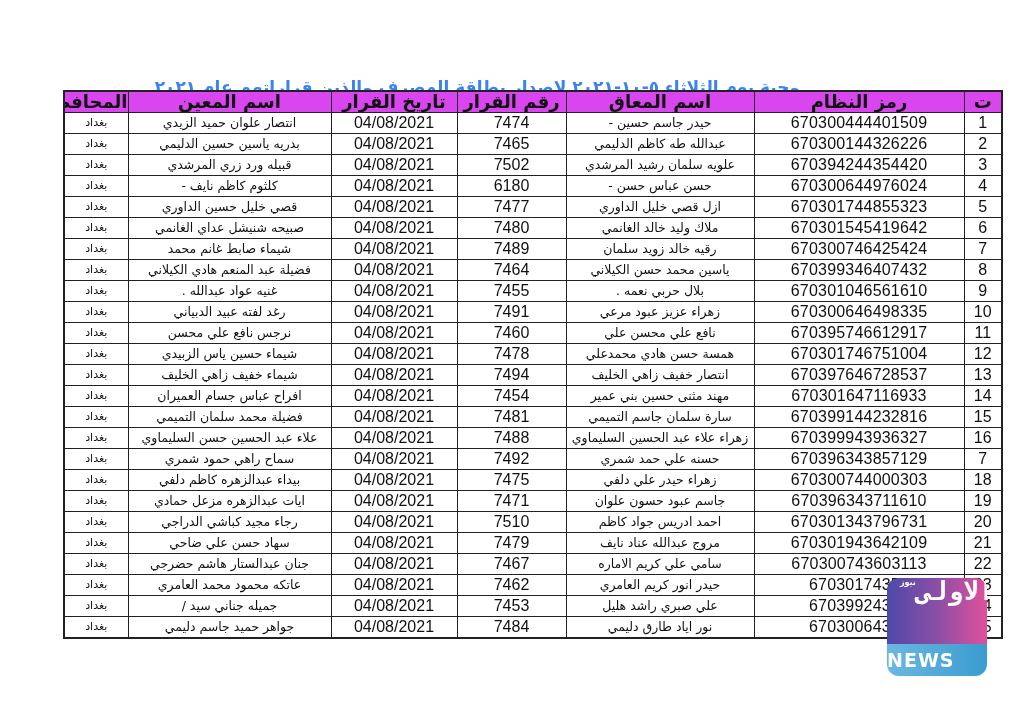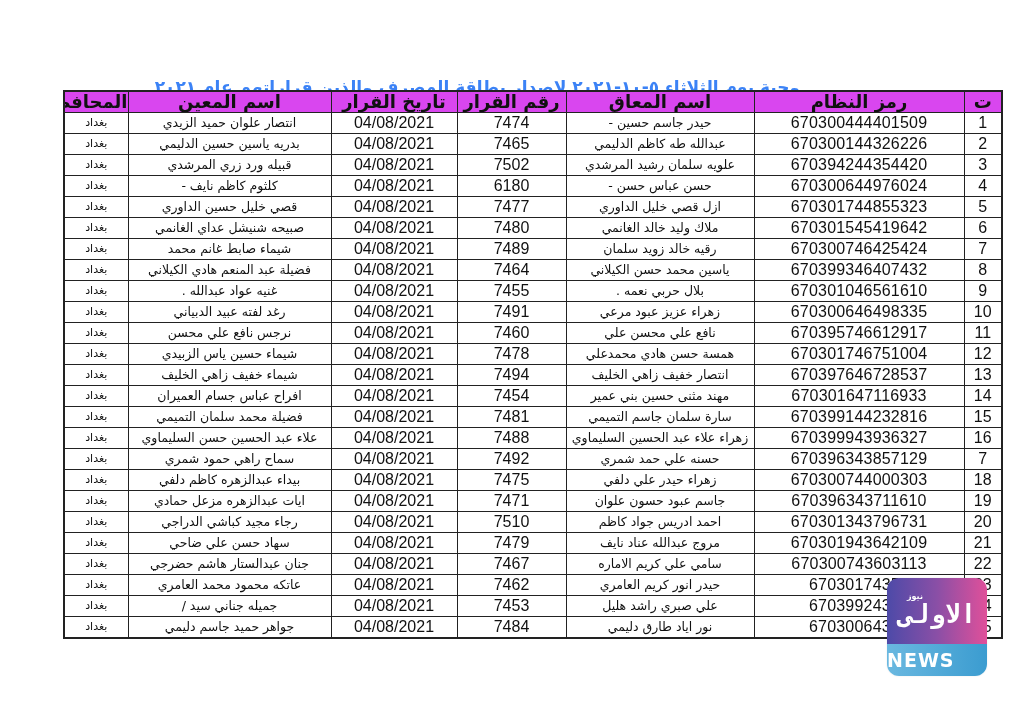--- a/index.html
+++ b/index.html
@@ -31,21 +31,21 @@
     td.gov { font-family: "DejaVu Sans", sans-serif; font-size: 11px; margin-left: 32px; }
     col.c-idx { width: 38px; } col.c-code { width: 210px; } col.c-name { width: 188px; }
     col.c-dec { width: 109px; } col.c-date { width: 126px; } col.c-aide { width: 203px; } col.c-gov { width: 64px; }
 
     .logo {
       position: absolute; left: 887px; top: 578px; width: 100px; height: 98px;
       border-radius: 12px; overflow: hidden; box-shadow: 0 0 2px rgba(0,0,0,0.1);
     }
     .logo .top {
       height: 66px; background: linear-gradient(90deg, #4d4aa8 0%, #8a4fa6 50%, #e0509a 100%);
-      display: flex; align-items: center; justify-content: center; flex-direction: column;
+      display: flex; justify-content: center; flex-direction: row;
     }
     .logo .brand-small {
       color: #fff; font-family: "DejaVu Sans", sans-serif; font-size: 8px; font-weight: bold;
       align-self: flex-start; margin-left: 20px; line-height: 9px;
     }
     .logo .brand {
       color: #fff; font-family: Liberation Mono, monospace; font-weight: bold; font-size: 26px;
       line-height: 30px; direction: rtl;
     }
     .logo .bottom {

